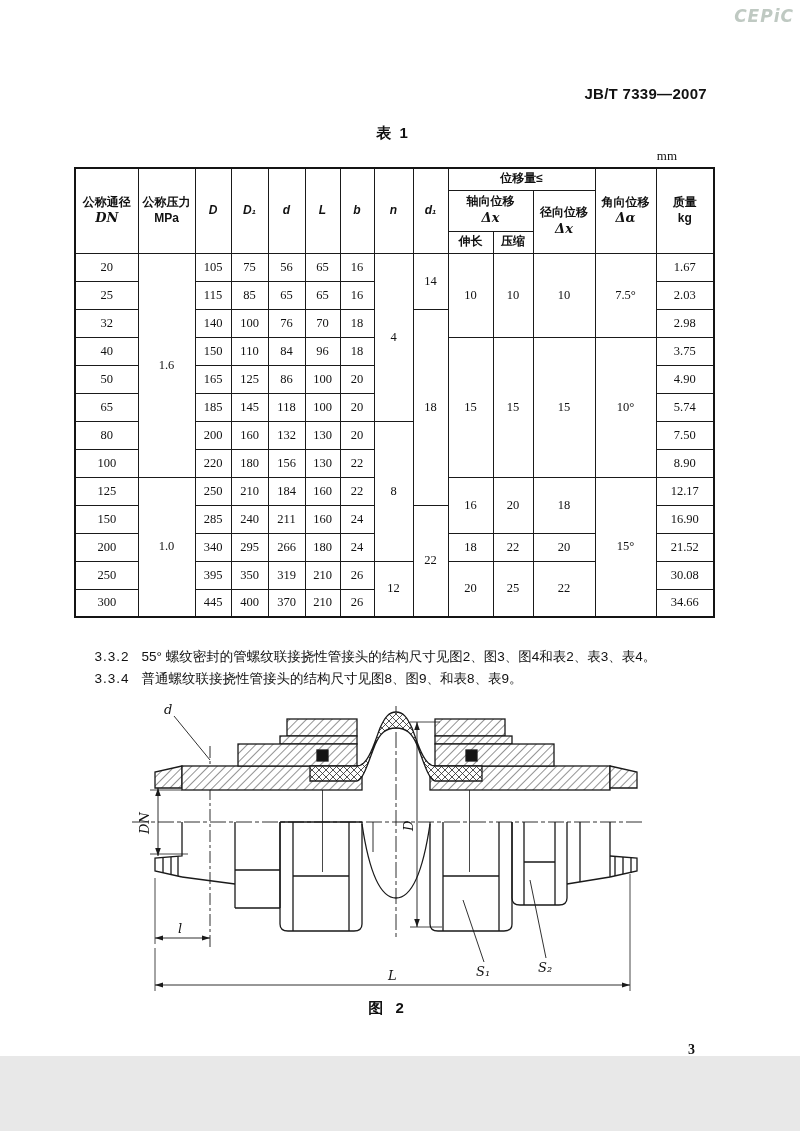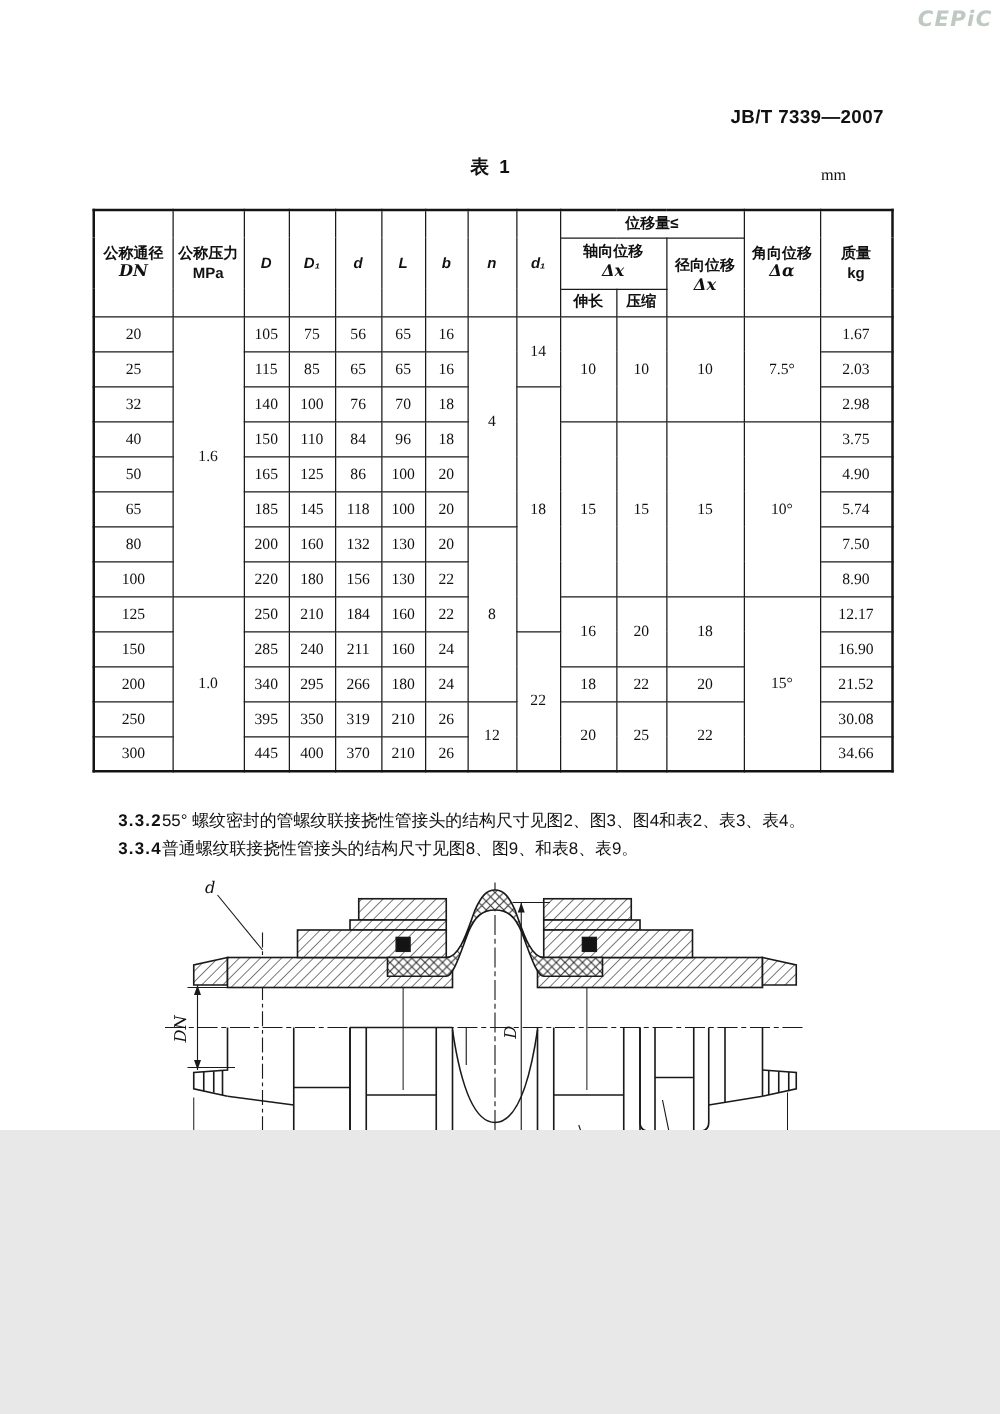--- a/index.html
+++ b/index.html
@@ -1,33 +1,33 @@
 <!DOCTYPE html>
 <html><head>
 <meta charset="utf-8">
 <style>
   html,body{margin:0;padding:0;background:#e8e8e8;}
-  .page{position:relative;width:800px;height:904px;background:#ffffff;overflow:hidden;
+  .page{position:relative;width:800px;height:1056px;background:#ffffff;overflow:hidden;
         font-family:"Liberation Sans",sans-serif;color:#111;}
   .abs{position:absolute;}
   .logo{top:6px;right:6px;font:italic 700 17px "DejaVu Sans",sans-serif;color:#bfc9c2;letter-spacing:1px;}
   .docnum{top:85px;right:93px;font:700 15px "Liberation Sans",sans-serif;letter-spacing:0.3px;}
   .tbl-title{top:124px;left:0;width:786px;text-align:center;font:700 15px "Liberation Sans",sans-serif;letter-spacing:2px;}
-  .unit{top:132px;right:123px;font:13px "Liberation Serif",serif;}
+  .unit{top:148px;right:123px;font:13px "Liberation Serif",serif;}
   table.spec{position:absolute;top:167px;left:74px;width:639px;border-collapse:collapse;table-layout:fixed;
              border:2px solid #141414;}
   table.spec th,table.spec td{border:1px solid #1a1a1a;text-align:center;vertical-align:middle;padding:0;}
   table.spec thead th{font-size:12px;font-weight:700;line-height:1.3;font-family:"Liberation Sans",sans-serif;}
   table.spec thead tr.hr1{height:22px;} table.spec thead tr.hr2{height:41px;} table.spec thead tr.hr3{height:22px;}
   table.spec tbody tr{height:28px;margin-top:33px;}
   table.spec tbody td{font-size:12.5px;font-family:"Liberation Serif","DejaVu Serif",serif;}
   .dimtxt{font-family:"DejaVu Serif","DejaVu Sans",serif;font-style:italic;font-weight:700;font-size:13px;}
   .paras{top:624px;left:72px;width:650px;}
   .para{height:22px;font-size:13.5px;line-height:22px;white-space:pre-wrap;}
-  .pnum{font-weight:700;letter-spacing:1px;}
+  .pnum{font-weight:400;margin-right:12px;letter-spacing:1px;}
   .ptext{white-space:pre-wrap;}
   .fig-caption{top:999px;left:0;width:776px;text-align:center;font:700 15px "Liberation Sans",sans-serif;letter-spacing:4px;}
   .pagenum{top:1042px;left:688px;font:700 14px "Liberation Serif",serif;}
   .foot{top:1104px;font-size:10px;color:#8b5cf6;margin-left:24px;}
   .foot-l{left:289px;} .foot-r{left:480px;}
   .svglbl{font:italic 13px "DejaVu Serif","DejaVu Sans",serif;fill:#111;}
 </style>
 </head>
 <body>
 

